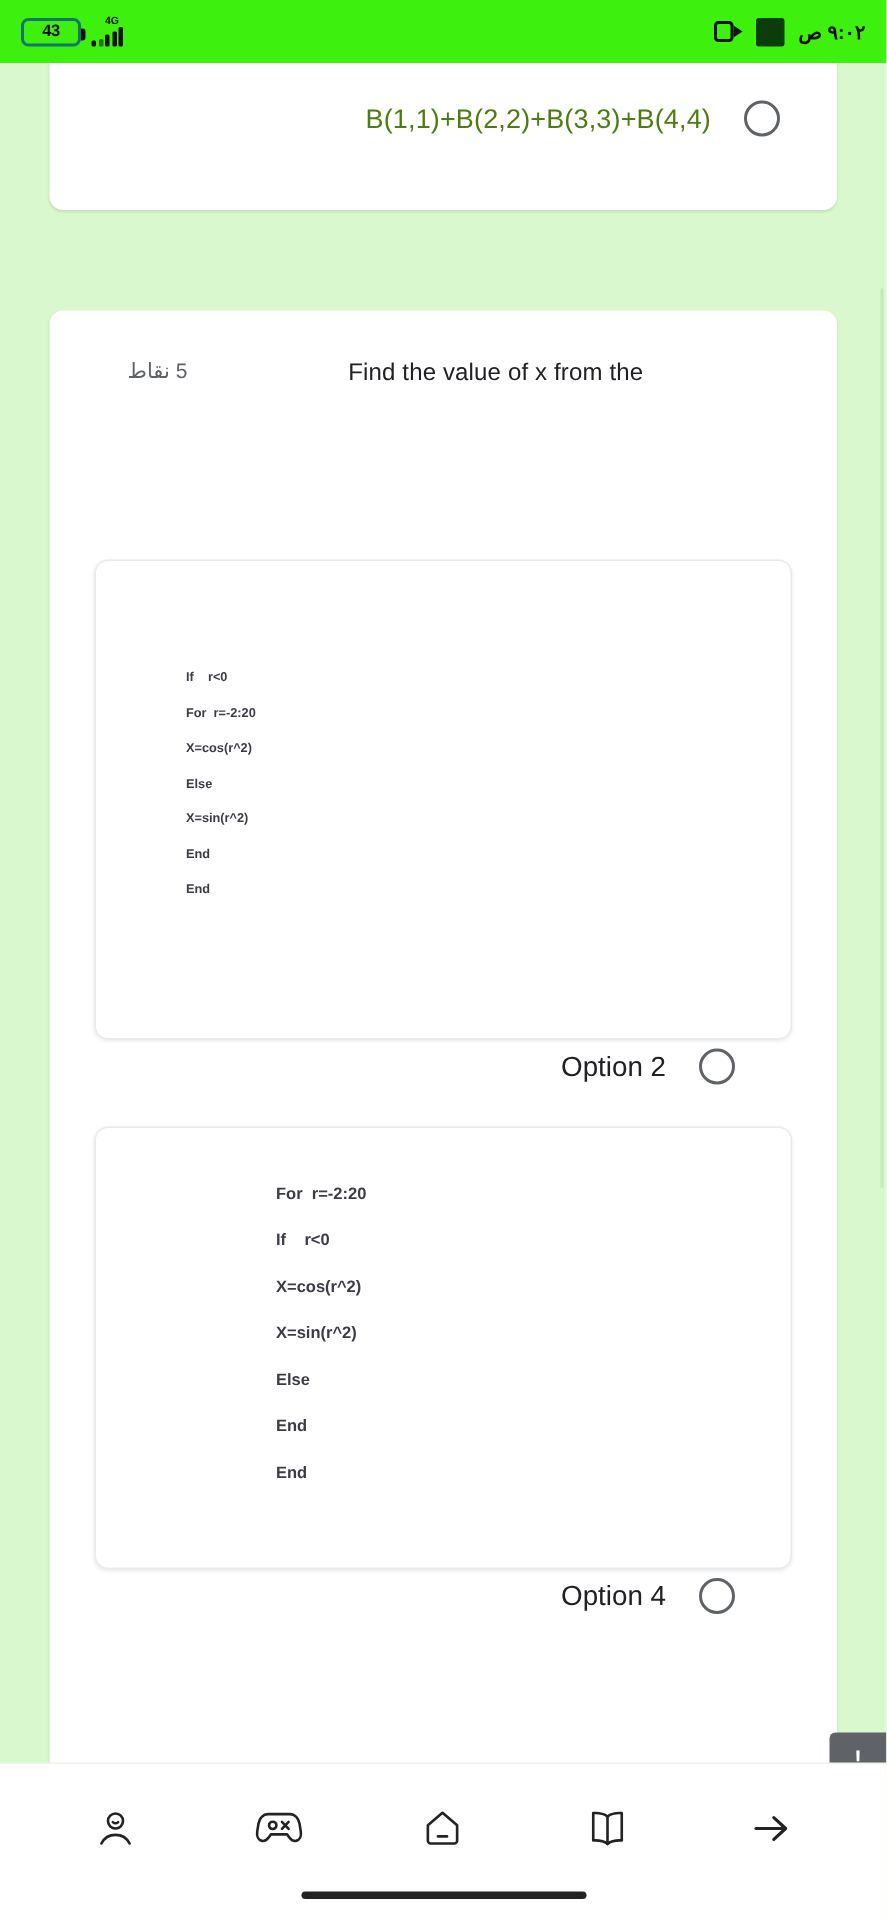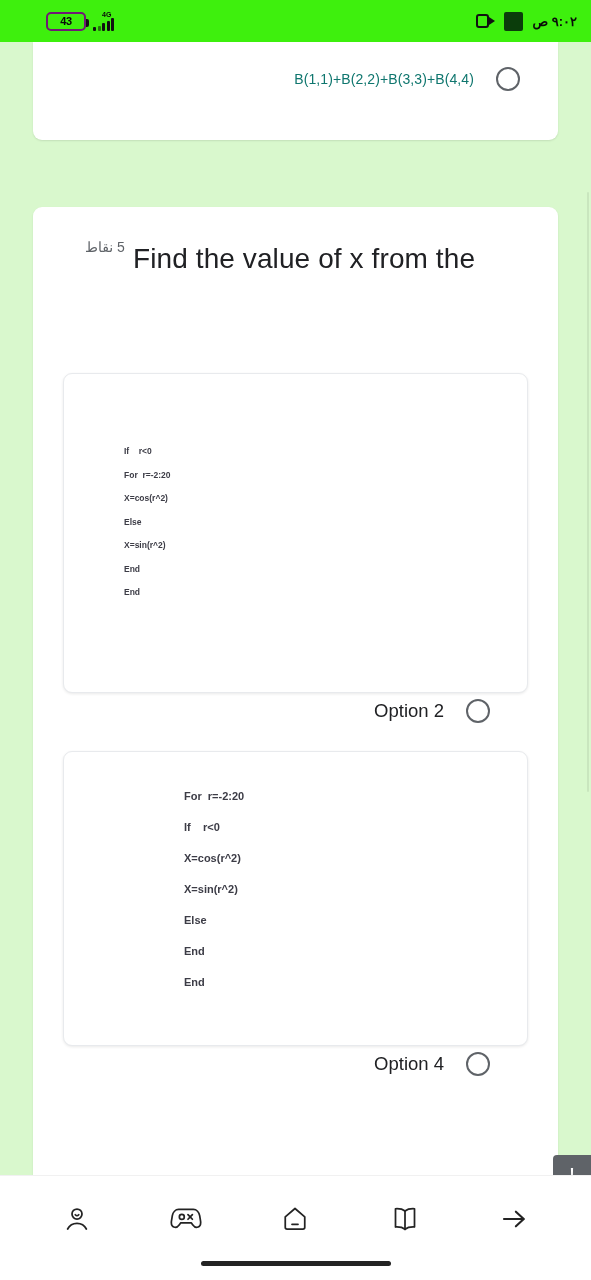--- a/index.html
+++ b/index.html
@@ -21,23 +21,23 @@
     height: 42px; flex: 0 0 42px;
     background: #3ef00d;
     display: flex; align-items: center; justify-content: space-between;
     padding: 0 14px;
     color: #0a0a0a;
   }
   .sb-left { display: flex; align-items: center; gap: 7px; }
   .battery {
     position: relative;
     width: 40px; height: 19px;
-    border: 2px solid #701a75; border-radius: 5px;
+    border: 2px solid #0f766e; border-radius: 5px;
     display: flex; align-items: center; justify-content: center;
-    font-size: 11px; font-weight: 700; letter-spacing: -0.3px; margin-left: 32px;
+    font-size: 11px; font-weight: 700; letter-spacing: -0.3px;
   }
   .battery::after {
     content: ""; position: absolute; right: -5px; top: 5px;
     width: 3px; height: 8px; background: #111; border-radius: 0 2px 2px 0;
   }
   .signal { display: flex; flex-direction: column; align-items: flex-start; }
   .signal .g { font-size: 7px; font-weight: 700; line-height: 7px; margin-left: 9px; }
   .bars { display: flex; align-items: flex-end; gap: 1.5px; height: 13px; }
   .bars i { display: block; width: 3px; background: #111; border-radius: 1px; }
   .bars i:nth-child(1) { height: 4px; }
@@ -73,42 +73,42 @@
     position: absolute; left: 0; right: 0; top: 0;
     margin: 0 33px;
     height: 98px;
     border-radius: 0 0 9px 9px;
     display: flex; align-items: flex-start; justify-content: flex-end;
     padding: 25px 38px 0 20px;
   }
   .prev-opt {
     display: flex; align-items: center; gap: 22px;
   }
-  .prev-opt .txt { font-size: 14px; color: #0f766e; letter-spacing: .1px; }
+  .prev-opt .txt { font-size: 18px; color: #4d7c0f; letter-spacing: .1px; }
   .radio {
     width: 24px; height: 24px; border-radius: 50%;
     border: 2.2px solid #5f6368; flex: 0 0 24px;
   }
 
   .card-q {
     position: absolute; left: 0; right: 0; top: 165px;
     margin: 0 33px;
     bottom: -40px;
     border-radius: 9px;
     padding: 28px 30px 0 30px;
   }
 
   .qhead { position: relative; min-height: 110px; }
   .points {
     position: absolute; left: 22px; top: 4px;
     font-size: 14px; color: #5f6368; direction: rtl;
   }
   .qtext {
-    text-align: left;
-    font-size: 28px; line-height: 1.72;
+    text-align: center;
+    font-size: 16px; line-height: 1.72;
     color: #202124; letter-spacing: .1px;
     padding-left: 70px;
   }
   .qtext .req { color: #d93025; }
 
   .imgcard {
     margin: 28px 0 0 0;
     background: #fff;
     border: 1px solid #e8eaed;
     border-radius: 9px;

